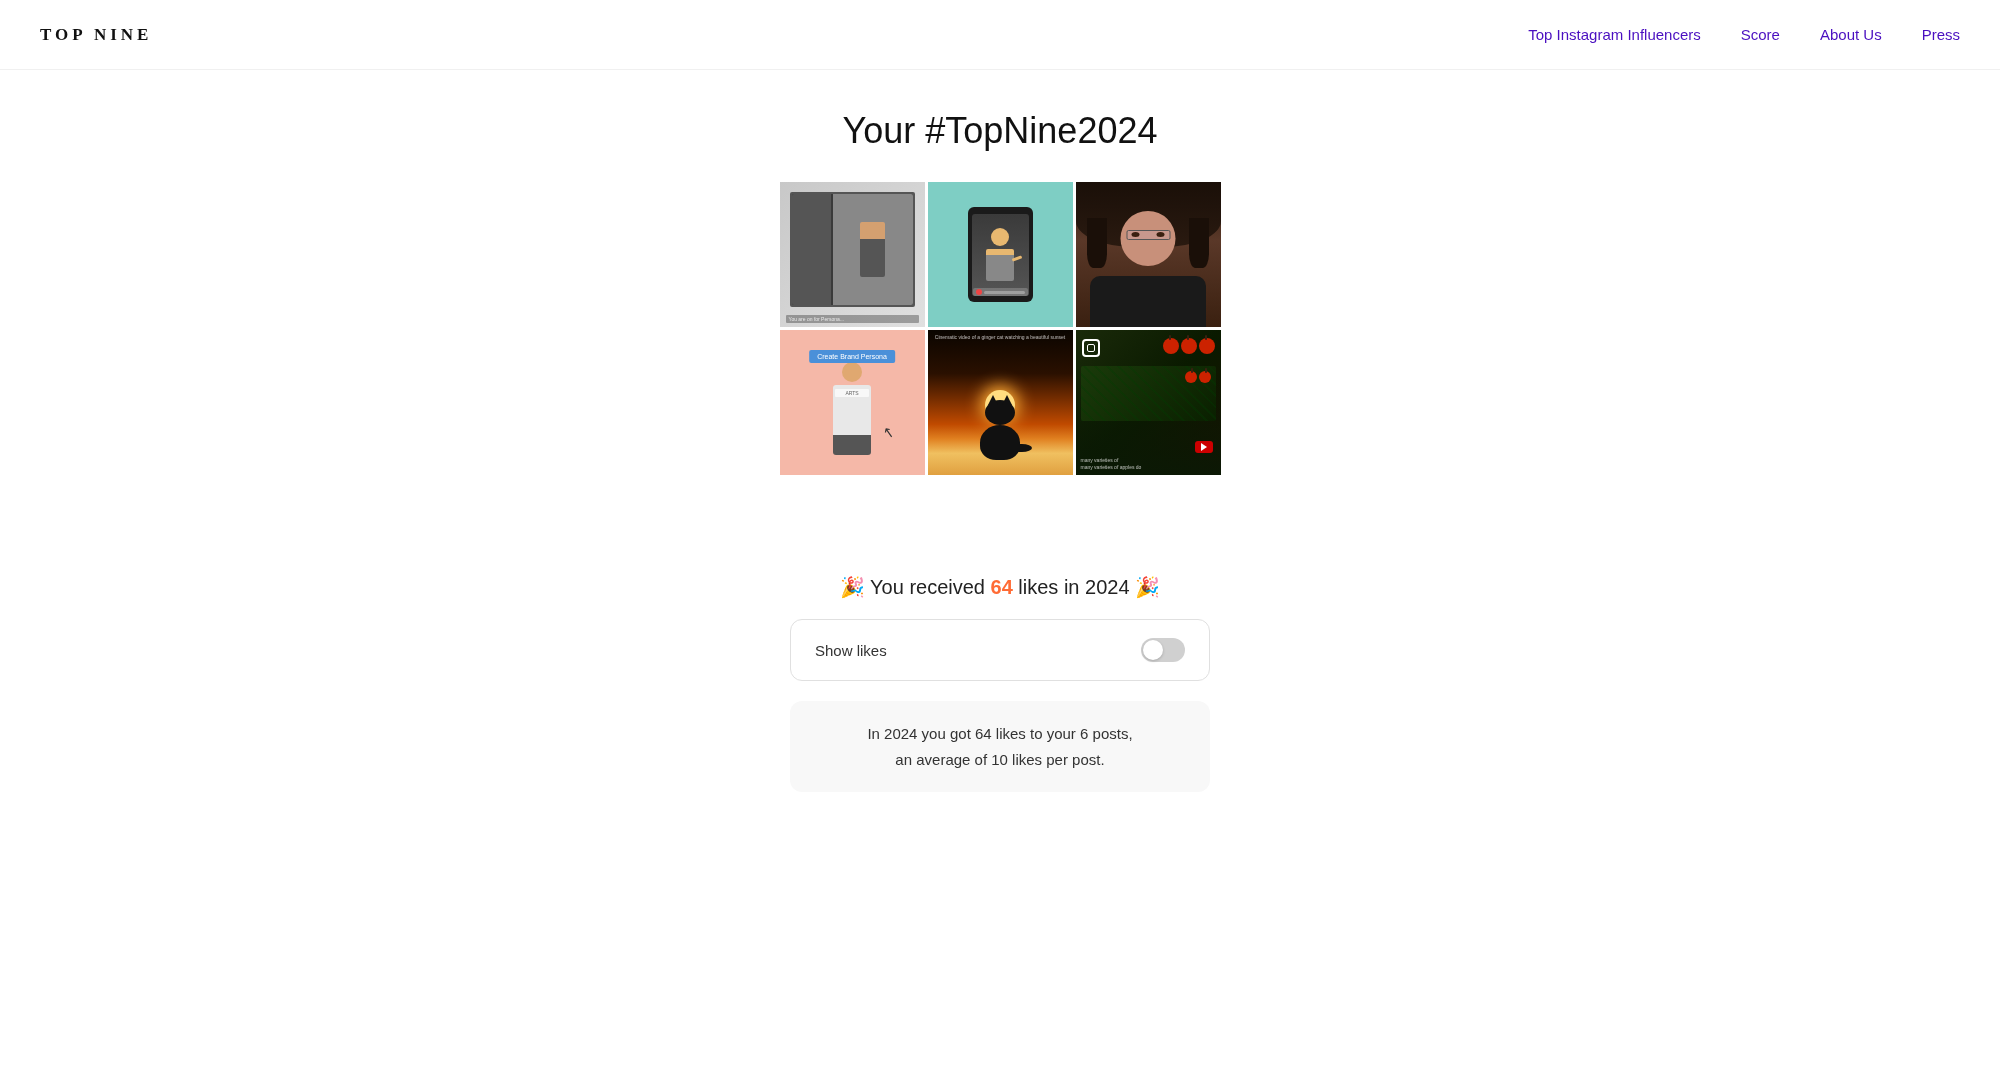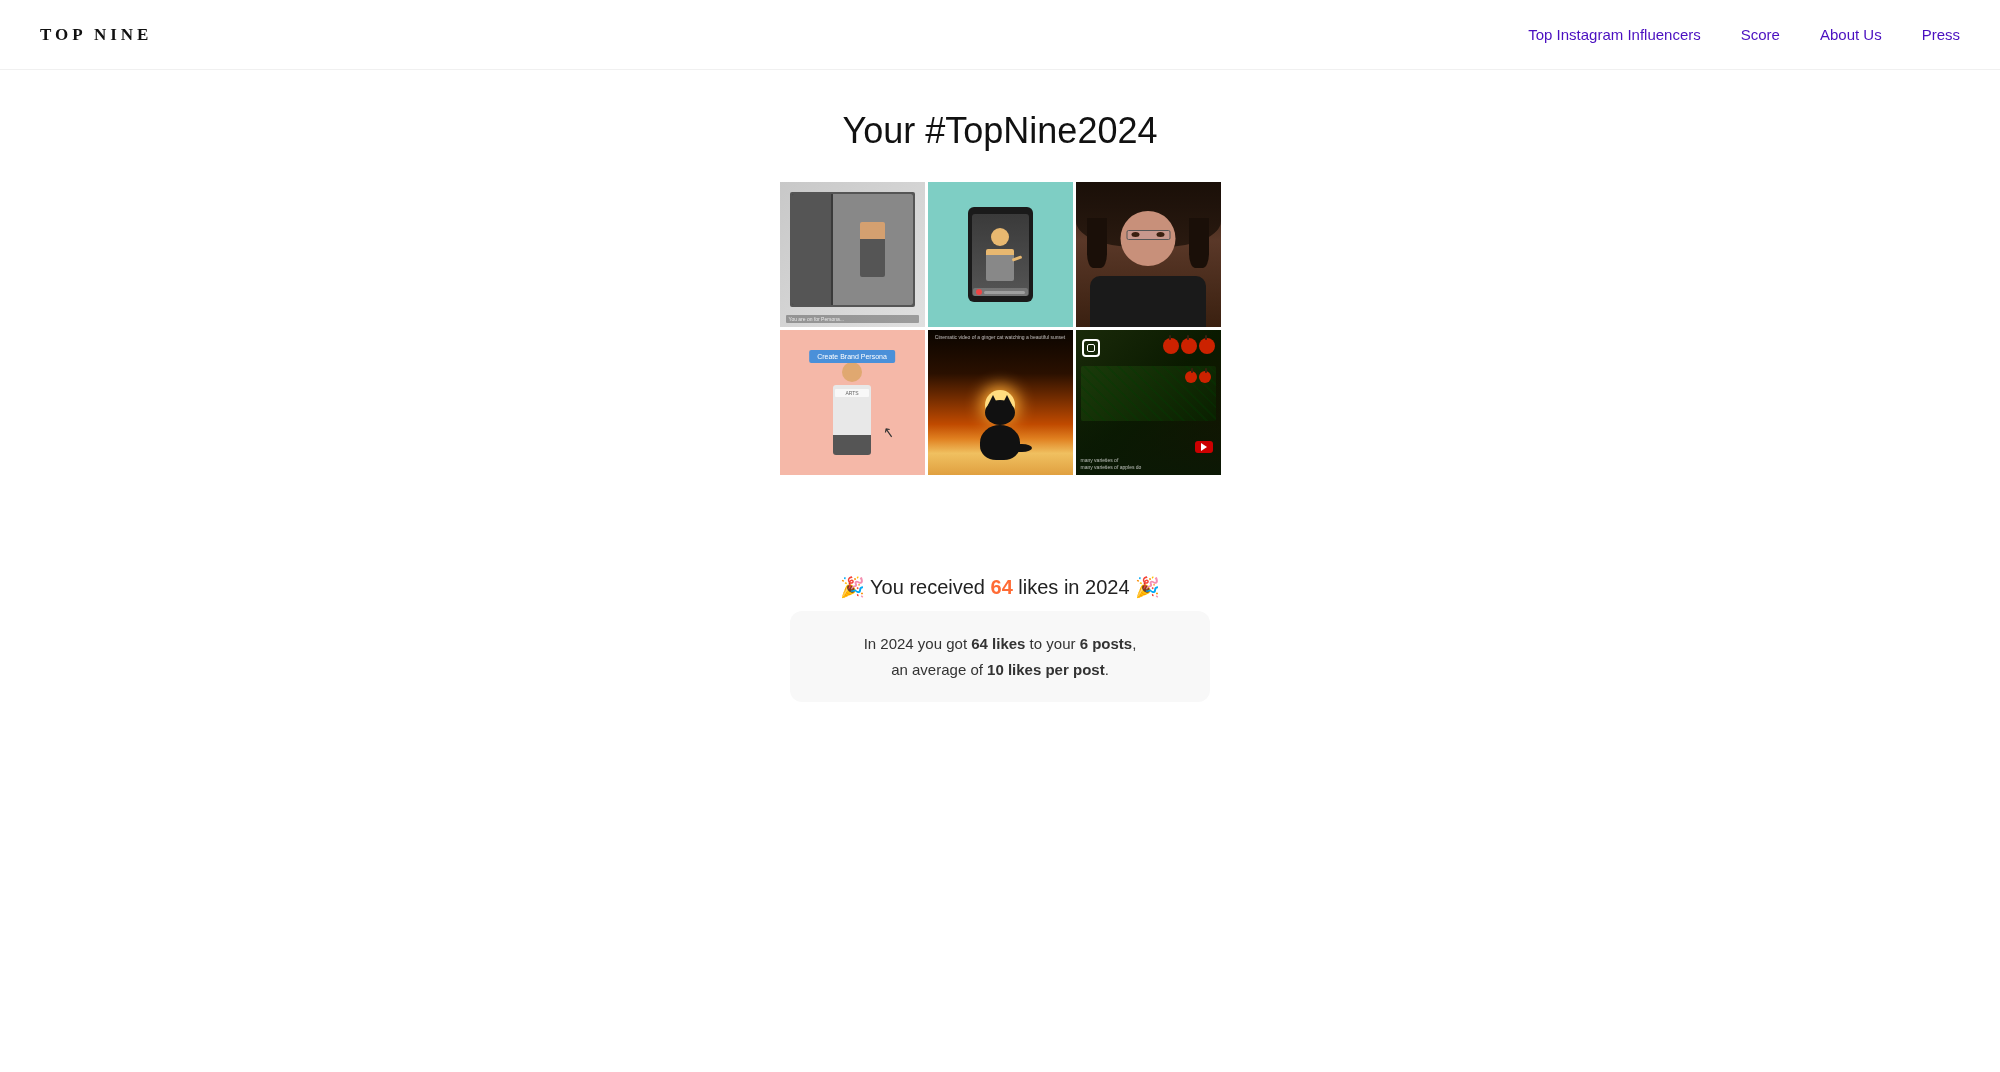--- a/index.html
+++ b/index.html
@@ -301,21 +301,21 @@
       border-bottom: 4px solid transparent;
       border-left: 6px solid white;
     }
 
     
     .stats-section {
       margin-top: 60px;
       display: flex;
       flex-direction: column;
       align-items: center;
-      gap: 12px;
+      gap: 20px;
       width: 100%;
       max-width: 460px;
       padding: 0 20px;
     }
 
     .likes-text {
       font-size: 20px;
       color: #222;
       text-align: center;
     }
@@ -360,21 +360,21 @@
       width: 100%;
       background: #f8f8f8;
       border-radius: 12px;
       padding: 20px 24px;
       text-align: center;
       font-size: 15px;
       color: #333;
       line-height: 1.7;
     }
     .stats-bold {
-      font-weight: 700;
+      font-weight: 400;
       margin-top: 28px;
     }
   </style>
 </head>
 <body>
 
 <nav>
   <div style="font-size:17px;font-weight:800;letter-spacing:4px;color:#111;text-transform:uppercase;font-family:Georgia,serif;">TOP NINE</div>
   <div class="nav-links">
     <a class="nav-link">Top Instagram Influencers</a>
@@ -515,20 +515,26 @@
     </div>
 
   </div>
 
   <div class="stats-section">
 
     <p class="likes-text">
       <span>🎉 You received </span><span class="likes-count">64</span><span> likes in 2024 🎉</span>
     </p>
 
+    <div class="show-likes-card">
+      <span class="show-likes-label">Show likes</span>
+      <div class="toggle">
+        <div class="toggle-knob"></div>
+      </div>
+    </div>
 
     <div class="stats-info-card">
       <div>
         <span>In 2024 you got </span><span class="stats-bold">64 likes</span><span> to your </span><span class="stats-bold">6 posts</span><span>,</span>
       </div>
       <div>
         <span>an average of </span><span class="stats-bold">10 likes per post</span><span>.</span>
       </div>
     </div>
 

